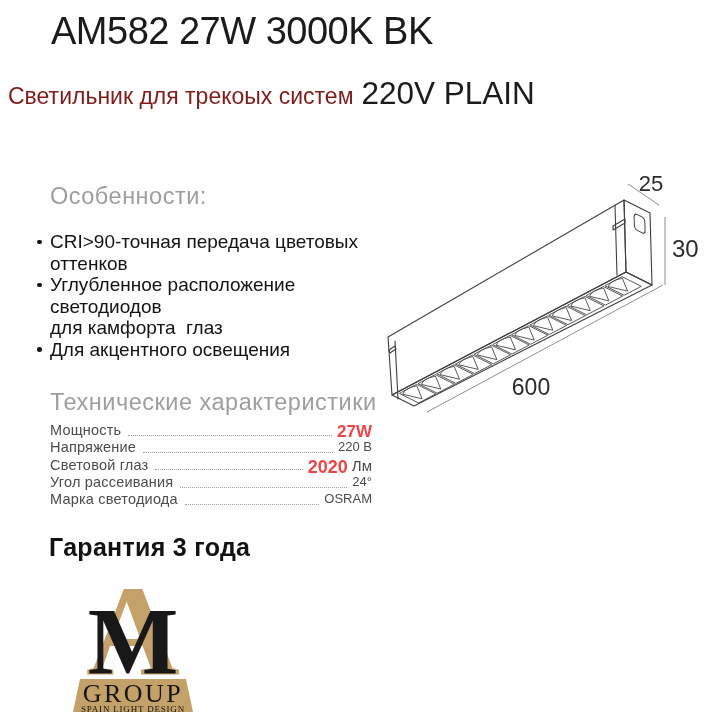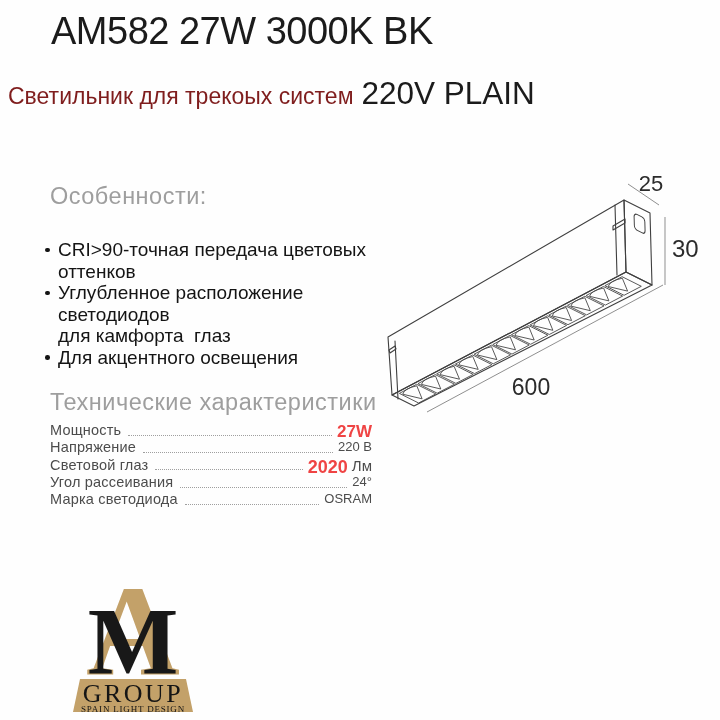--- a/index.html
+++ b/index.html
@@ -10,21 +10,21 @@
          letter-spacing:-0.5px;color:#1b1b1b;white-space:nowrap;margin-left:44px;}
   .subtitle{position:absolute;left:8px;top:75px;white-space:nowrap;}
   .subtitle .sub-small{font-size:23px;color:#7f1d1d;}
   .subtitle .sub-big{font-size:31.5px;color:#1b1b1b;margin-left:8px;}
   
   .sec-heading{position:absolute;left:50px;font-size:23.5px;color:#9e9e9e;
                letter-spacing:0.5px;white-space:nowrap;}
   .features-heading{top:183px;}
   .specs-heading{top:389px;}
   
-  .features-list{position:absolute;left:31px;top:231px;width:370px;margin:8px;padding:0;
+  .features-list{position:absolute;left:31px;top:231px;width:370px;margin:0;padding:0;
                  list-style:none;font-size:19px;line-height:21.5px;color:#141414;}
   .features-list li{position:relative;padding-left:19px;white-space:pre-wrap;}
   .features-list li::before{content:"";position:absolute;left:6px;top:8.5px;width:4.6px;height:4.6px;
                  border-radius:50%;background:#141414;}
   
   .drawing{position:absolute;left:385px;top:155px;width:335px;height:270px;}
   .drawing text{font-family:"Liberation Sans",sans-serif;fill:#2b2b2b;}
   
   .specs-table{position:absolute;left:50px;top:422px;width:322px;}
   .spec-row{display:flex;height:17.3px;}
@@ -141,20 +141,21 @@
         <span class="spec-unit"></span>
     </div>
     <div class="spec-row">
       <span class="spec-label">Марка светодиода</span>
       <span class="leader"></span>
       <span class="spec-value">OSRAM</span>
         <span class="spec-unit"></span>
     </div>
   </div>
 
+  <div class="warranty">Гарантия 3 года</div>
 
   <svg class="logo" viewBox="0 0 150 133" width="150" height="133" xmlns="http://www.w3.org/2000/svg">
     <text id="logo-a" x="75" y="89" font-size="130" font-weight="bold" text-anchor="middle" fill="#c3a169">A</text>
     <text id="logo-m" x="75" y="89" font-size="96" font-weight="bold" text-anchor="middle" fill="#181818">M</text>
     <polygon id="logo-banner" points="22,94 128,94 135,127 15,127" fill="#c3a169"></polygon>
     <text x="75" y="117" font-size="26" letter-spacing="2.5" text-anchor="middle" fill="#151515">GROUP</text>
     <text x="75" y="126.5" font-size="9" letter-spacing="0.8" text-anchor="middle" fill="#151515">SPAIN LIGHT DESIGN</text>
   </svg>
 
 </div>

